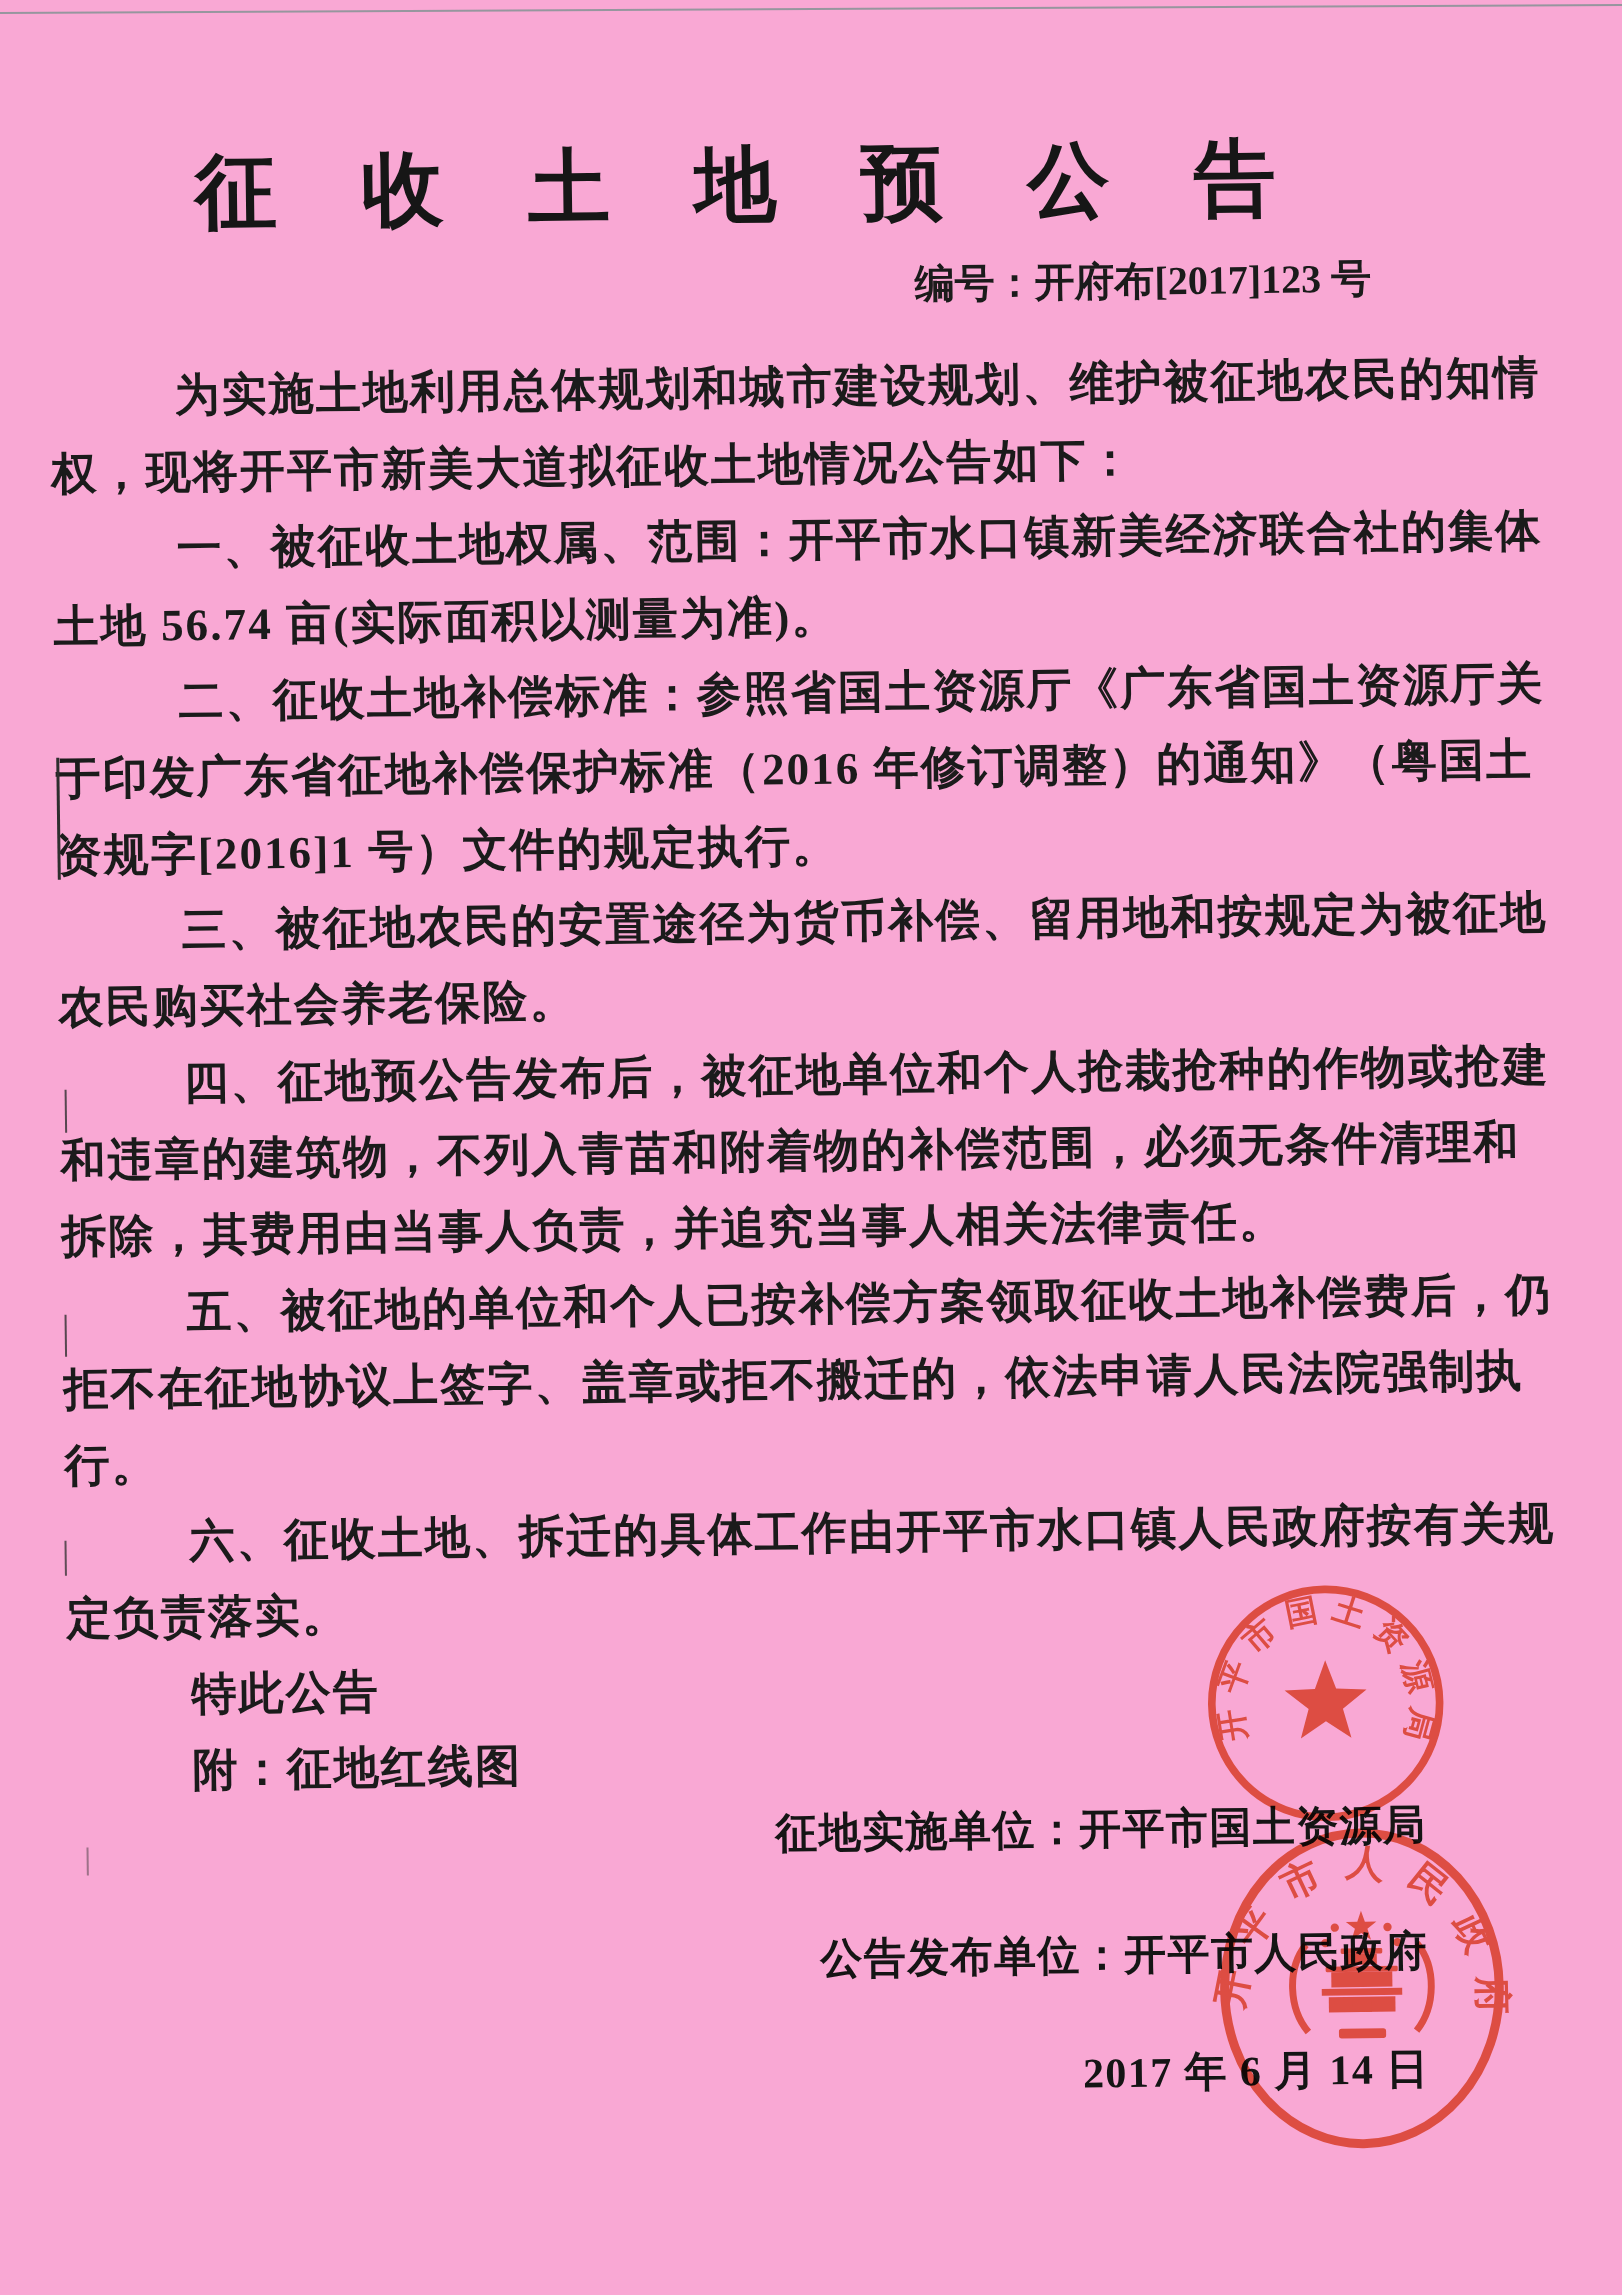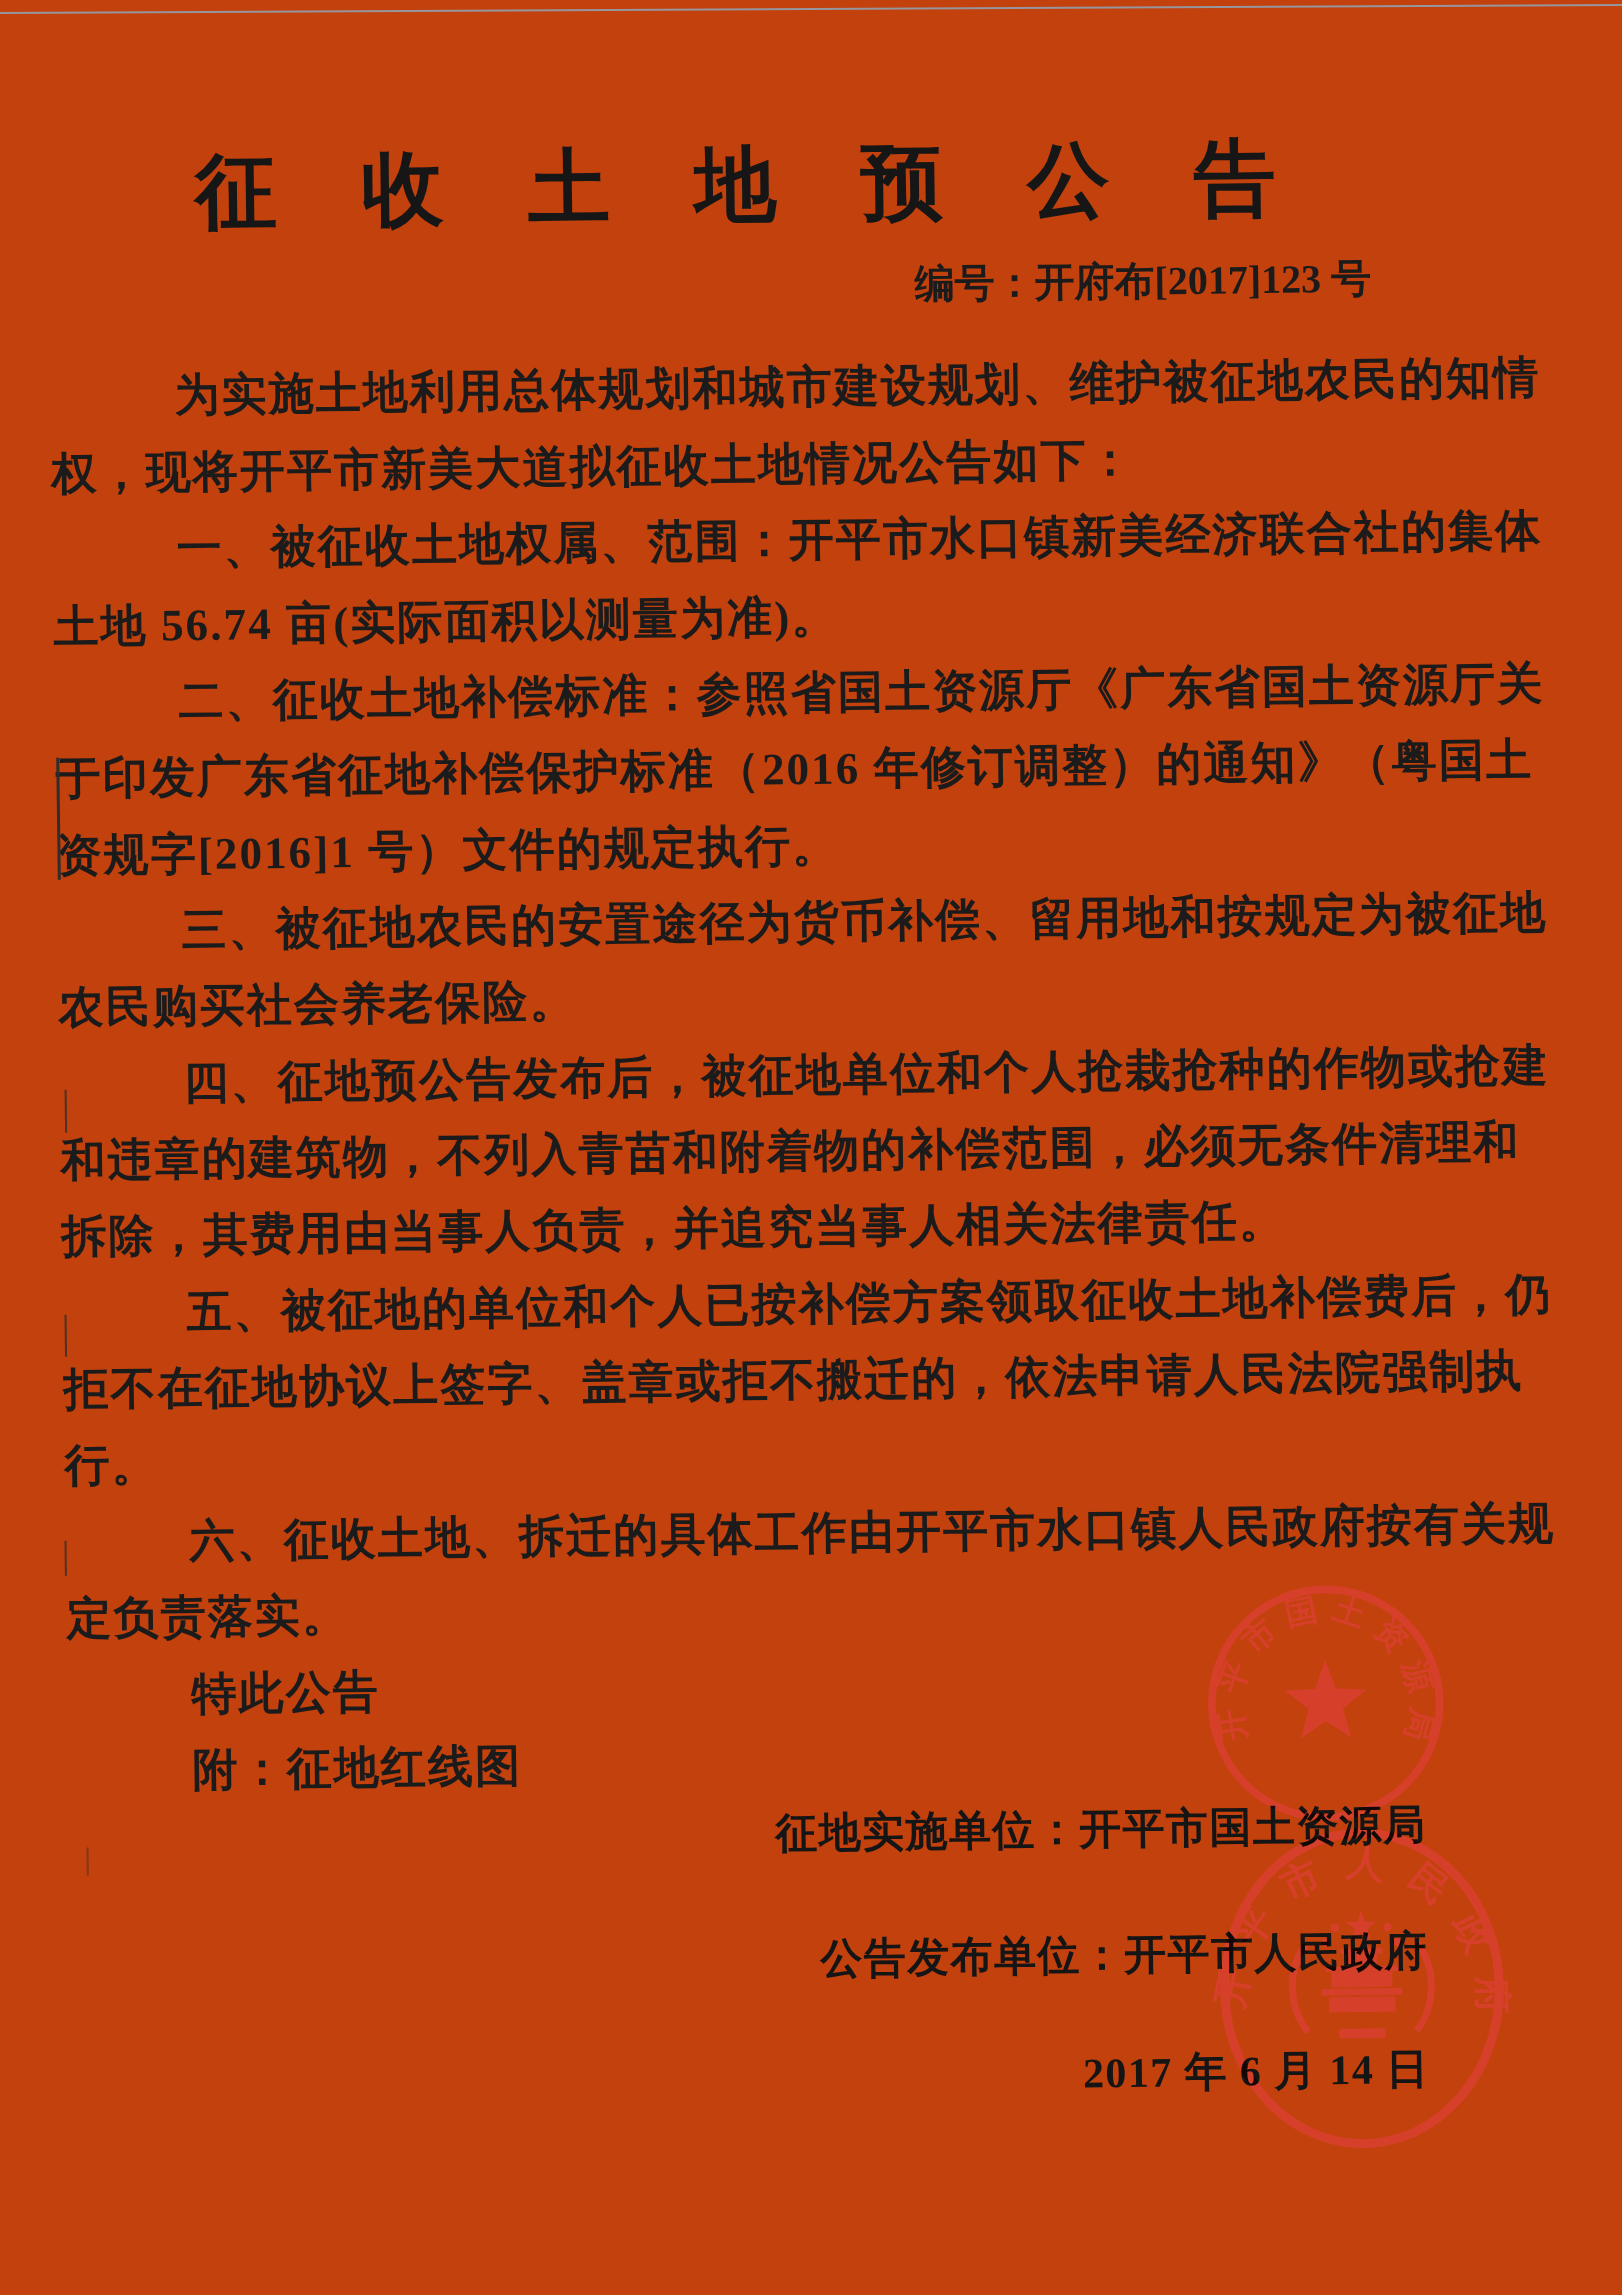--- a/index.html
+++ b/index.html
@@ -1,20 +1,20 @@
 <!DOCTYPE html>
 <html style="font-size:11px"><head>
 <meta charset="utf-8">
 <style>
   html,body{margin:0;padding:0;background:#e9e9e9;}
   .page{
     position:relative;
     width:1623px;height:2295px;
     margin:0 auto;
-    background:#c2410c;
+    background:#f9a8d4;
     overflow:hidden;
     font-family:"Liberation Serif","DejaVu Serif",serif;
     color:#1b1b1b;
   }
   .scanline{
     position:absolute;top:7.6px;left:-16.7px;width:1680px;height:2.1px;
     background:#96969e;transform:rotate(-0.28deg);
   }
   .sheet{
     position:absolute;top:0;left:0;width:100%;height:100%;

